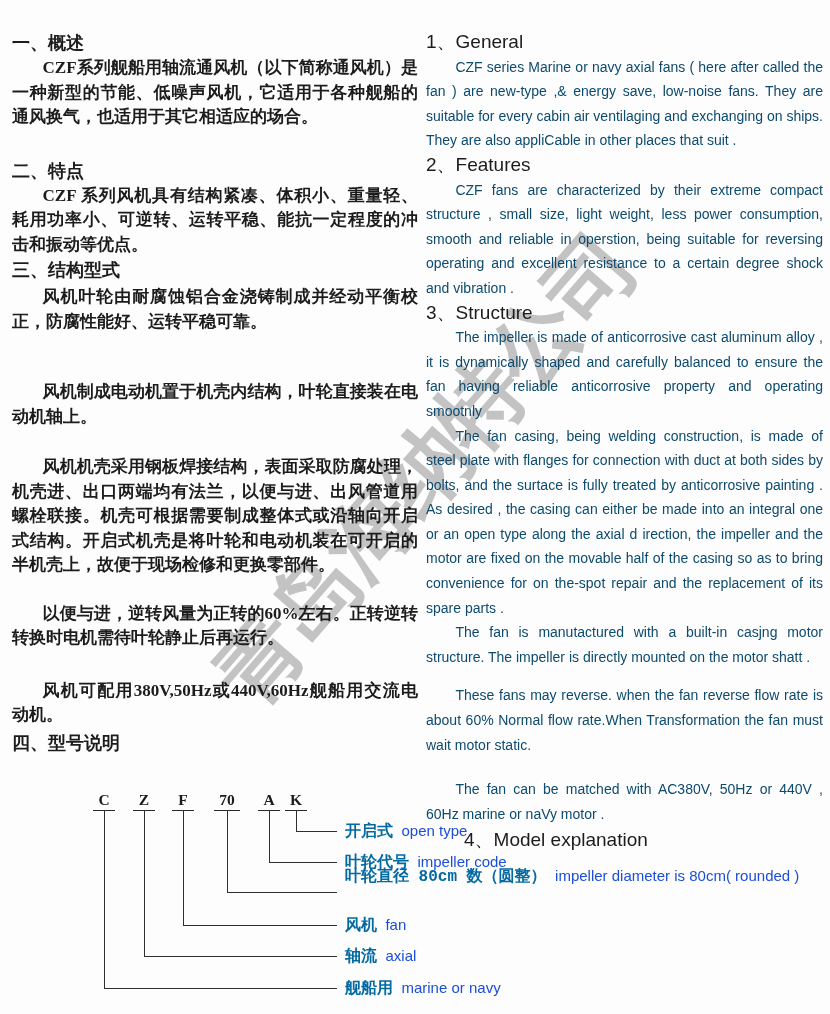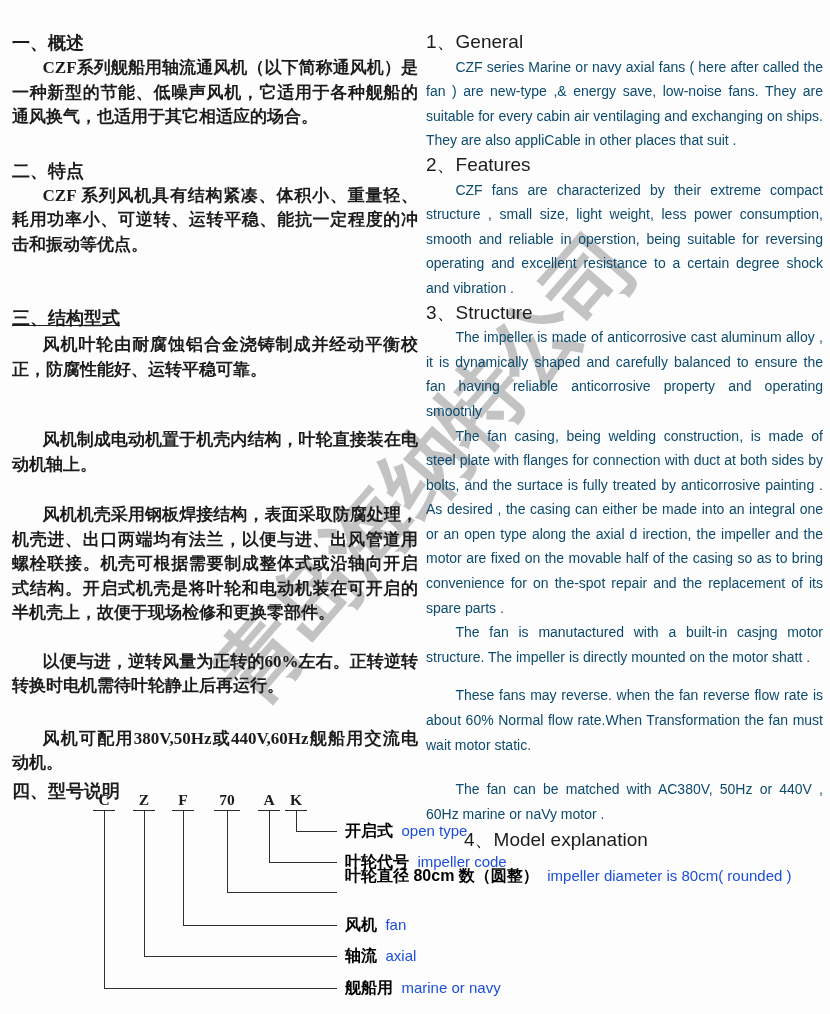--- a/index.html
+++ b/index.html
@@ -35,21 +35,21 @@
   .cn-h{
     font-family:"Liberation Serif", serif;
     font-weight:bold;font-size:18px;line-height:26px;margin:0;
   }
   .cn-p{
     font-family:"Liberation Serif", serif;
     font-weight:bold;font-size:17px;line-height:24.5px;
     text-align:justify;text-indent:1.8em;margin:0;
   }
   .mt-h2{margin-top:28px;}
-  .mt-h3{margin-top:48px;margin-bottom:2px;text-decoration:underline;}
+  .mt-h3{margin-bottom:2px;}
   .mt-p3b{margin-top:26px;}
   .mt-p3c{margin-top:46px;}
   .mt-p3d{margin-top:24px;}
   .mt-p3e{margin-top:28px;}
   .mt-h4{margin-top:2px;}
 
   
   .en-h{font-size:19px;line-height:24.6px;font-weight:normal;margin:0;}
   .en-p{
     font-size:14px;line-height:24.6px;margin:0;
@@ -64,21 +64,21 @@
   .code-letter{
     position:absolute;top:791px;width:22px;text-align:center;
     font-family:"Liberation Serif", serif;font-size:15.5px;font-weight:bold;color:#1b1b1b;
     border-bottom:1.5px solid #2a2a2a;padding-bottom:1px;
   }
   .vline,.hline{position:absolute;background:#2f2f2f;}
   .vline{width:1px;}
   .hline{height:1px;}
   .dlabel{position:absolute;left:345px;line-height:22px;white-space:nowrap;}
   .dlabel .cn{
-    font-family:Liberation Sans, sans-serif;font-weight:bold;font-size:16px;color:#000000;margin-top:43px;
+    font-family:Liberation Mono, monospace;font-weight:bold;font-size:16px;color:#0369a1;margin-top:43px;
   }
   .dlabel .en{
     font-family:Liberation Sans, sans-serif;font-weight:normal;font-size:15px;color:#1d4ed8;margin-left:4px;
   }
 </style>
 </head>
 <body>
 
 <div class="page">
 

